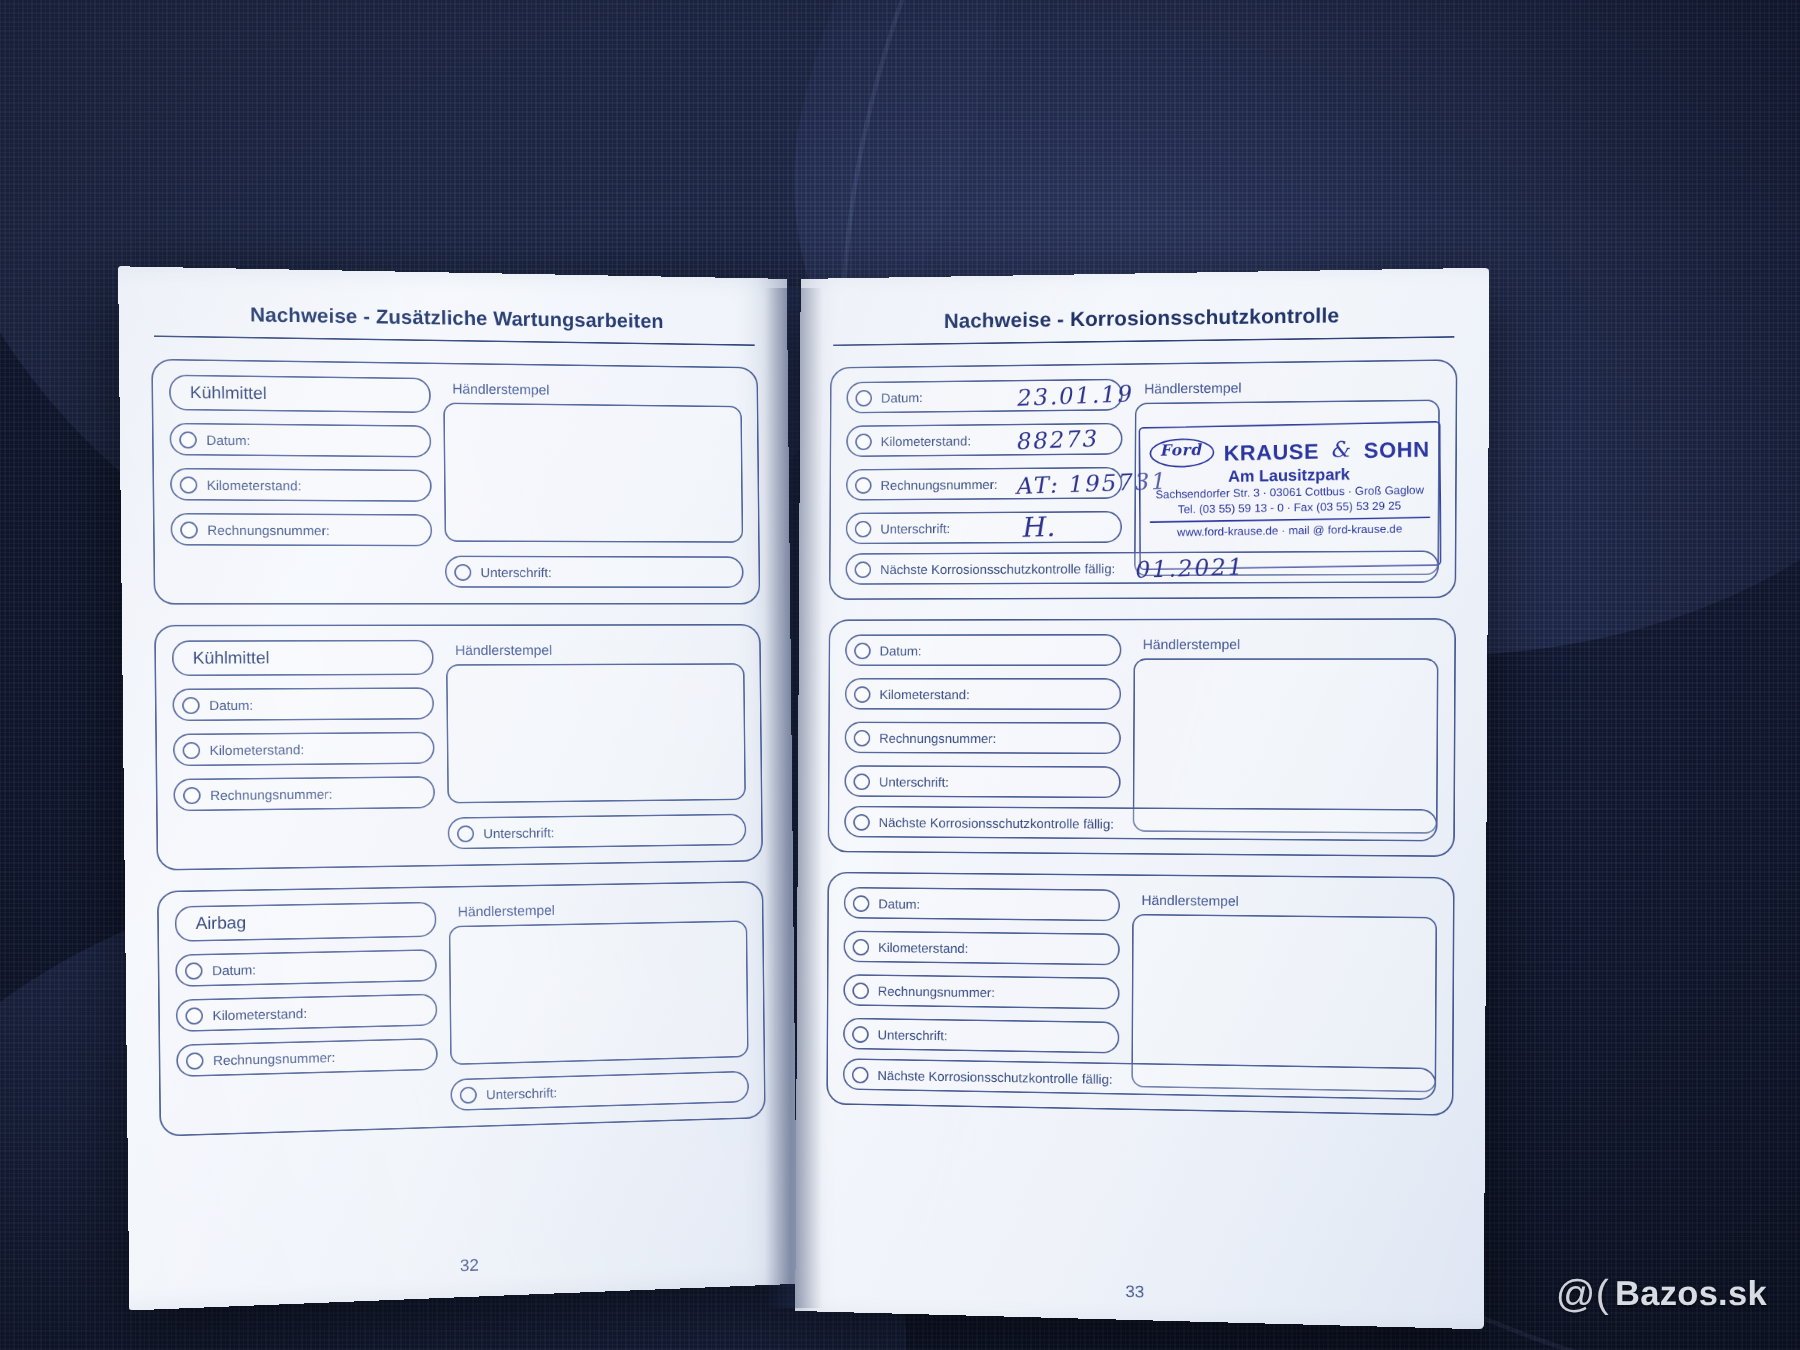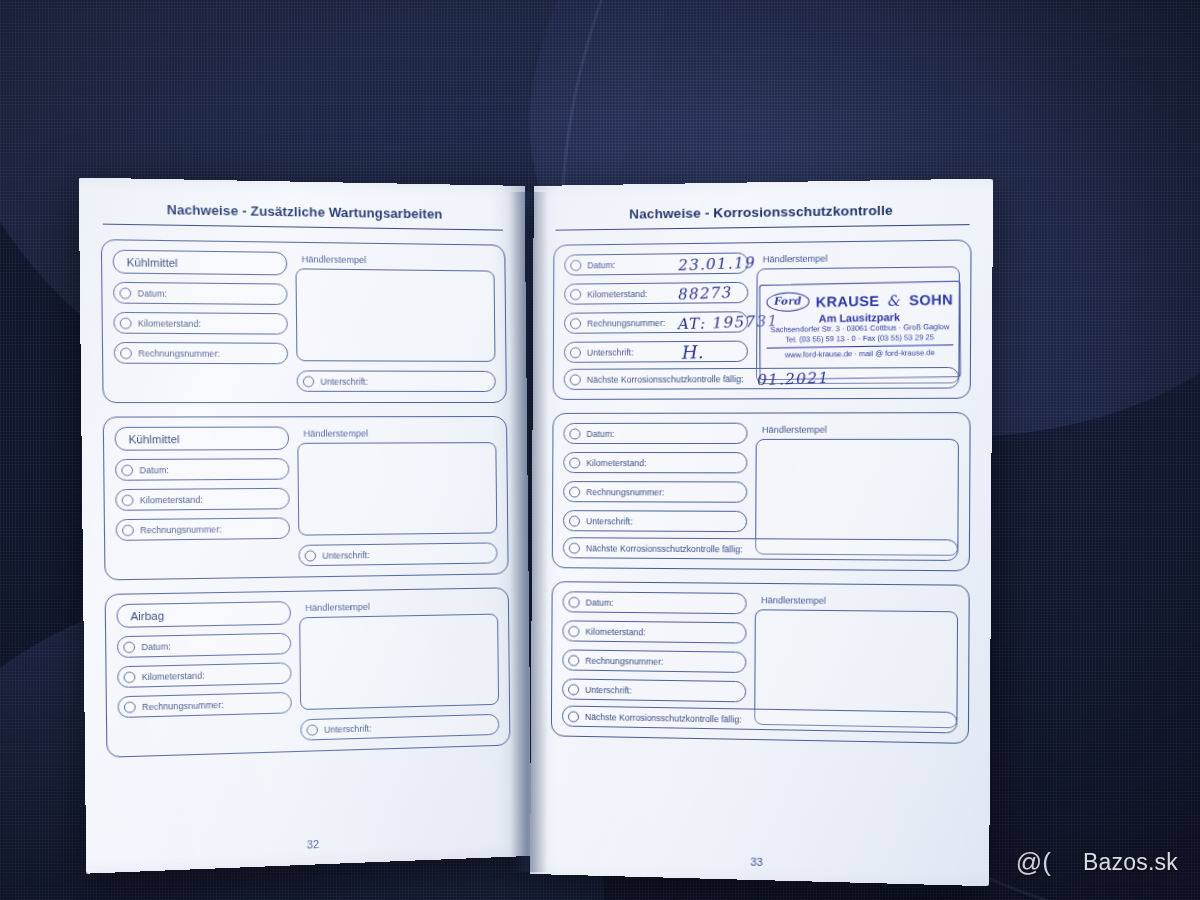--- a/index.html
+++ b/index.html
@@ -354,21 +354,21 @@
     gap: 4px;
     color: rgba(245,248,255,0.88);
     font-size: 23px;
     letter-spacing: 0.2px;
     text-shadow: 0 1px 3px rgba(0,0,0,0.6);
   }
   #watermark .at {
     font-size: 26px;
     opacity: .95;
   }
-  #watermark .wm-text { font-weight: 400; margin-left: 28px; }
+  #watermark .wm-text { font-weight: 700; }
 </style>
 </head>
 <body>
 
 <div id="scene">
   <div class="seat-shape-a"></div>
   <div class="seat-shape-b"></div>
   <div class="seat-shape-c"></div>
   <div class="seat-seam"></div>
   <div class="fabric"></div>

